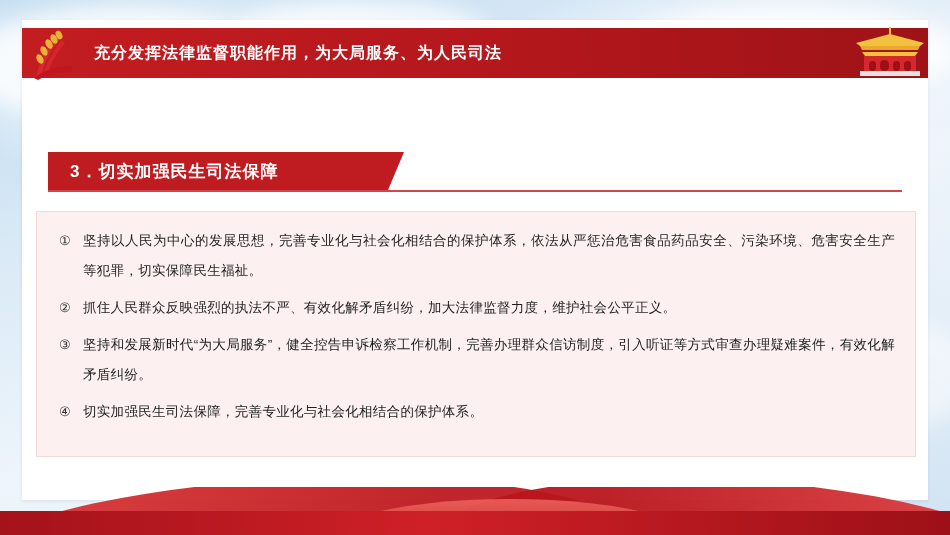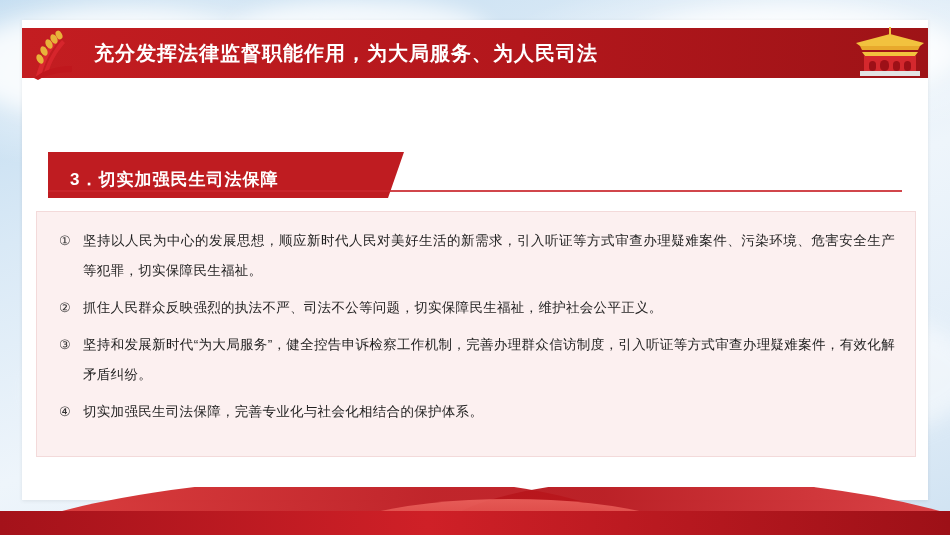--- a/index.html
+++ b/index.html
@@ -62,21 +62,21 @@
     left: 22px;
     top: 28px;
     width: 906px;
     height: 50px;
     background: linear-gradient(90deg, #c31d21 0%, #b3171c 55%, #9e1317 100%);
     display: flex;
     align-items: center;
   }
   .header-title {
     color: #ffffff;
-    font-size: 20px;
+    font-size: 16px;
     font-weight: bold;
     letter-spacing: 1px;
     margin-left: 72px;
     white-space: nowrap;
   }
   
   .emblem {
     position: absolute;
     left: 26px;
     top: 26px;
@@ -96,21 +96,21 @@
   .section-tag {
     position: absolute;
     left: 48px;
     top: 152px;
     height: 38px;
     min-width: 300px;
     background: #bf1c21;
     color: #ffffff;
     display: flex;
     align-items: center;
-    padding: 8px 34px 0 22px;
+    padding: 0 34px 0 22px;
     font-size: 17px;
     font-weight: bold;
     letter-spacing: 1px;
     clip-path: polygon(0 0, 100% 0, calc(100% - 16px) 100%, 0 100%);
   }
   .section-rule {
     position: absolute;
     left: 48px;
     top: 190px;
     width: 854px;
@@ -257,26 +257,26 @@
   </div>
 
   <div class="section-tag">3．切实加强民生司法保障</div>
   <div class="section-rule"></div>
 
   <div class="panel">
     <div class="list">
 
       <div class="item">
         <div class="marker">①</div>
-        <div class="text">坚持以人民为中心的发展思想，顺应新时代人民对美好生活的新需求，引入听证等方式审查办理疑难案件、污染环境、危害安全生产等犯罪，切实保障民生福祉。</div>
+        <div class="text">坚持以人民为中心的发展思想，完善专业化与社会化相结合的保护体系，依法从严惩治危害食品药品安全、污染环境、危害安全生产等犯罪，切实保障民生福祉。</div>
       </div>
 
       <div class="item">
         <div class="marker">②</div>
-        <div class="text">抓住人民群众反映强烈的执法不严、司法不公等问题，切实保障民生福祉，维护社会公平正义。</div>
+        <div class="text">抓住人民群众反映强烈的执法不严、有效化解矛盾纠纷，加大法律监督力度，维护社会公平正义。</div>
       </div>
 
       <div class="item">
         <div class="marker">③</div>
         <div class="text">坚持和发展新时代“为大局服务”，健全控告申诉检察工作机制，完善办理群众信访制度，引入听证等方式审查办理疑难案件，有效化解矛盾纠纷。</div>
       </div>
 
       <div class="item">
         <div class="marker">④</div>
         <div class="text">切实加强民生司法保障，完善专业化与社会化相结合的保护体系。</div>

